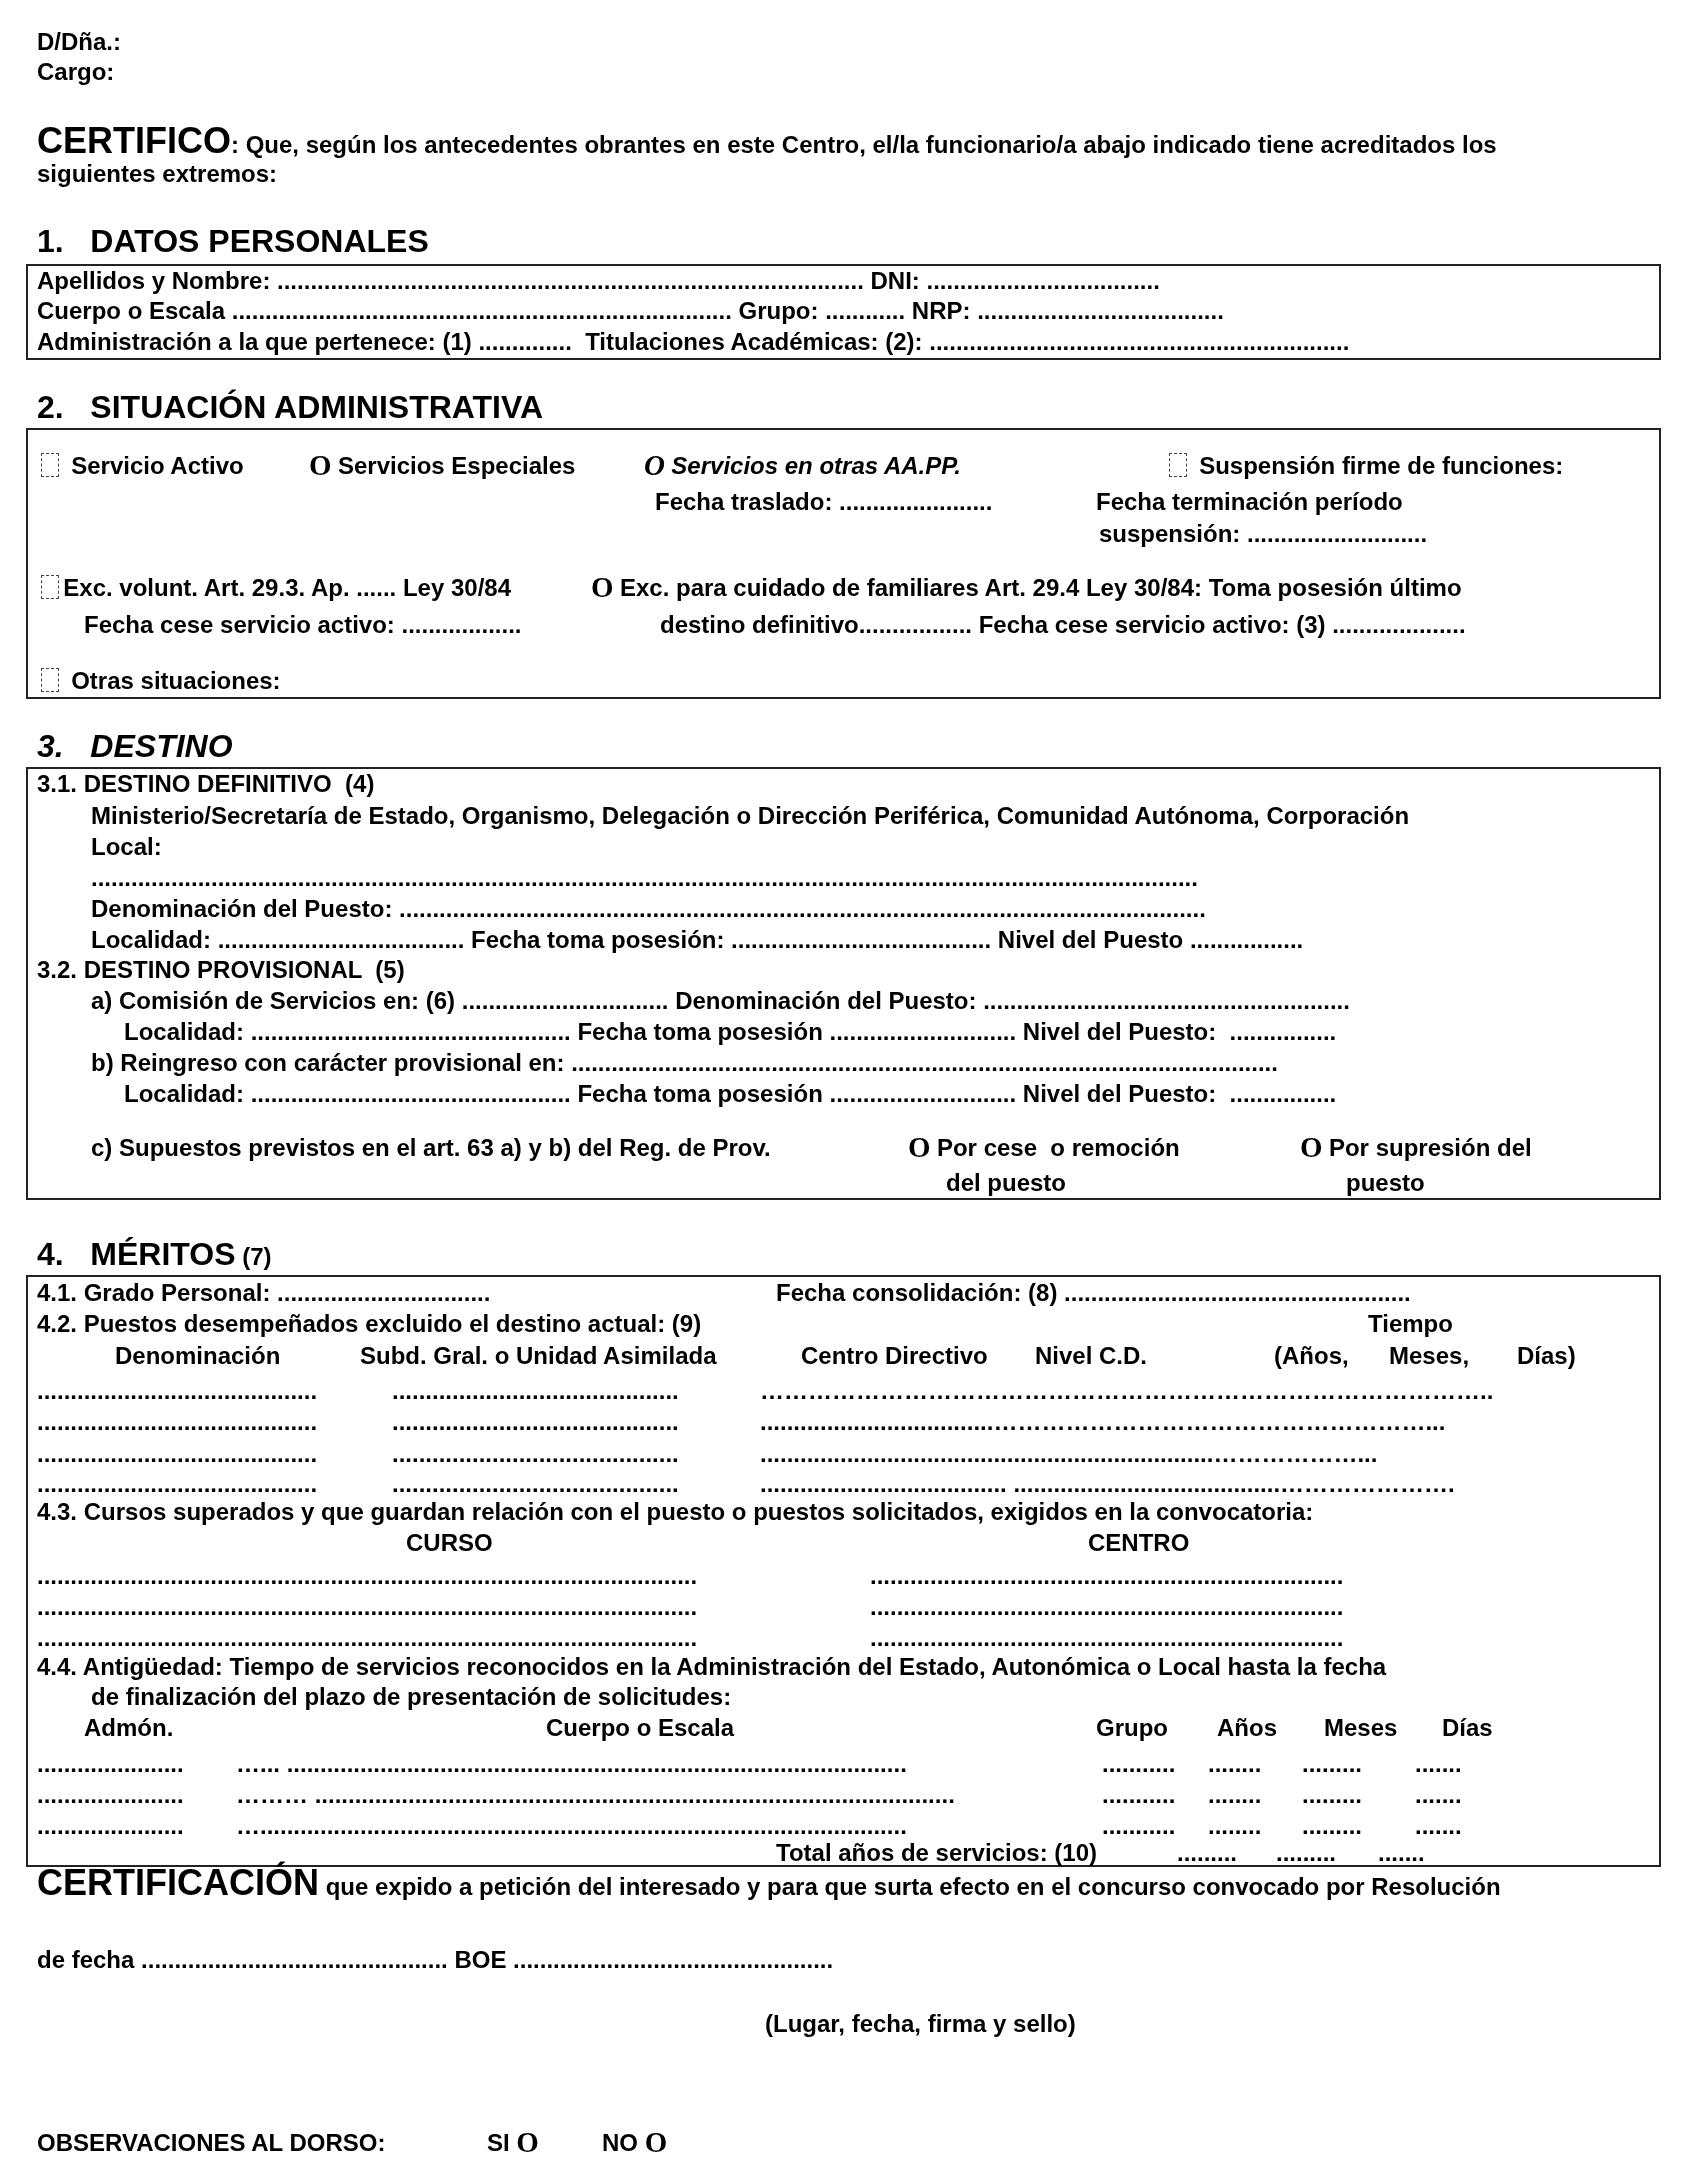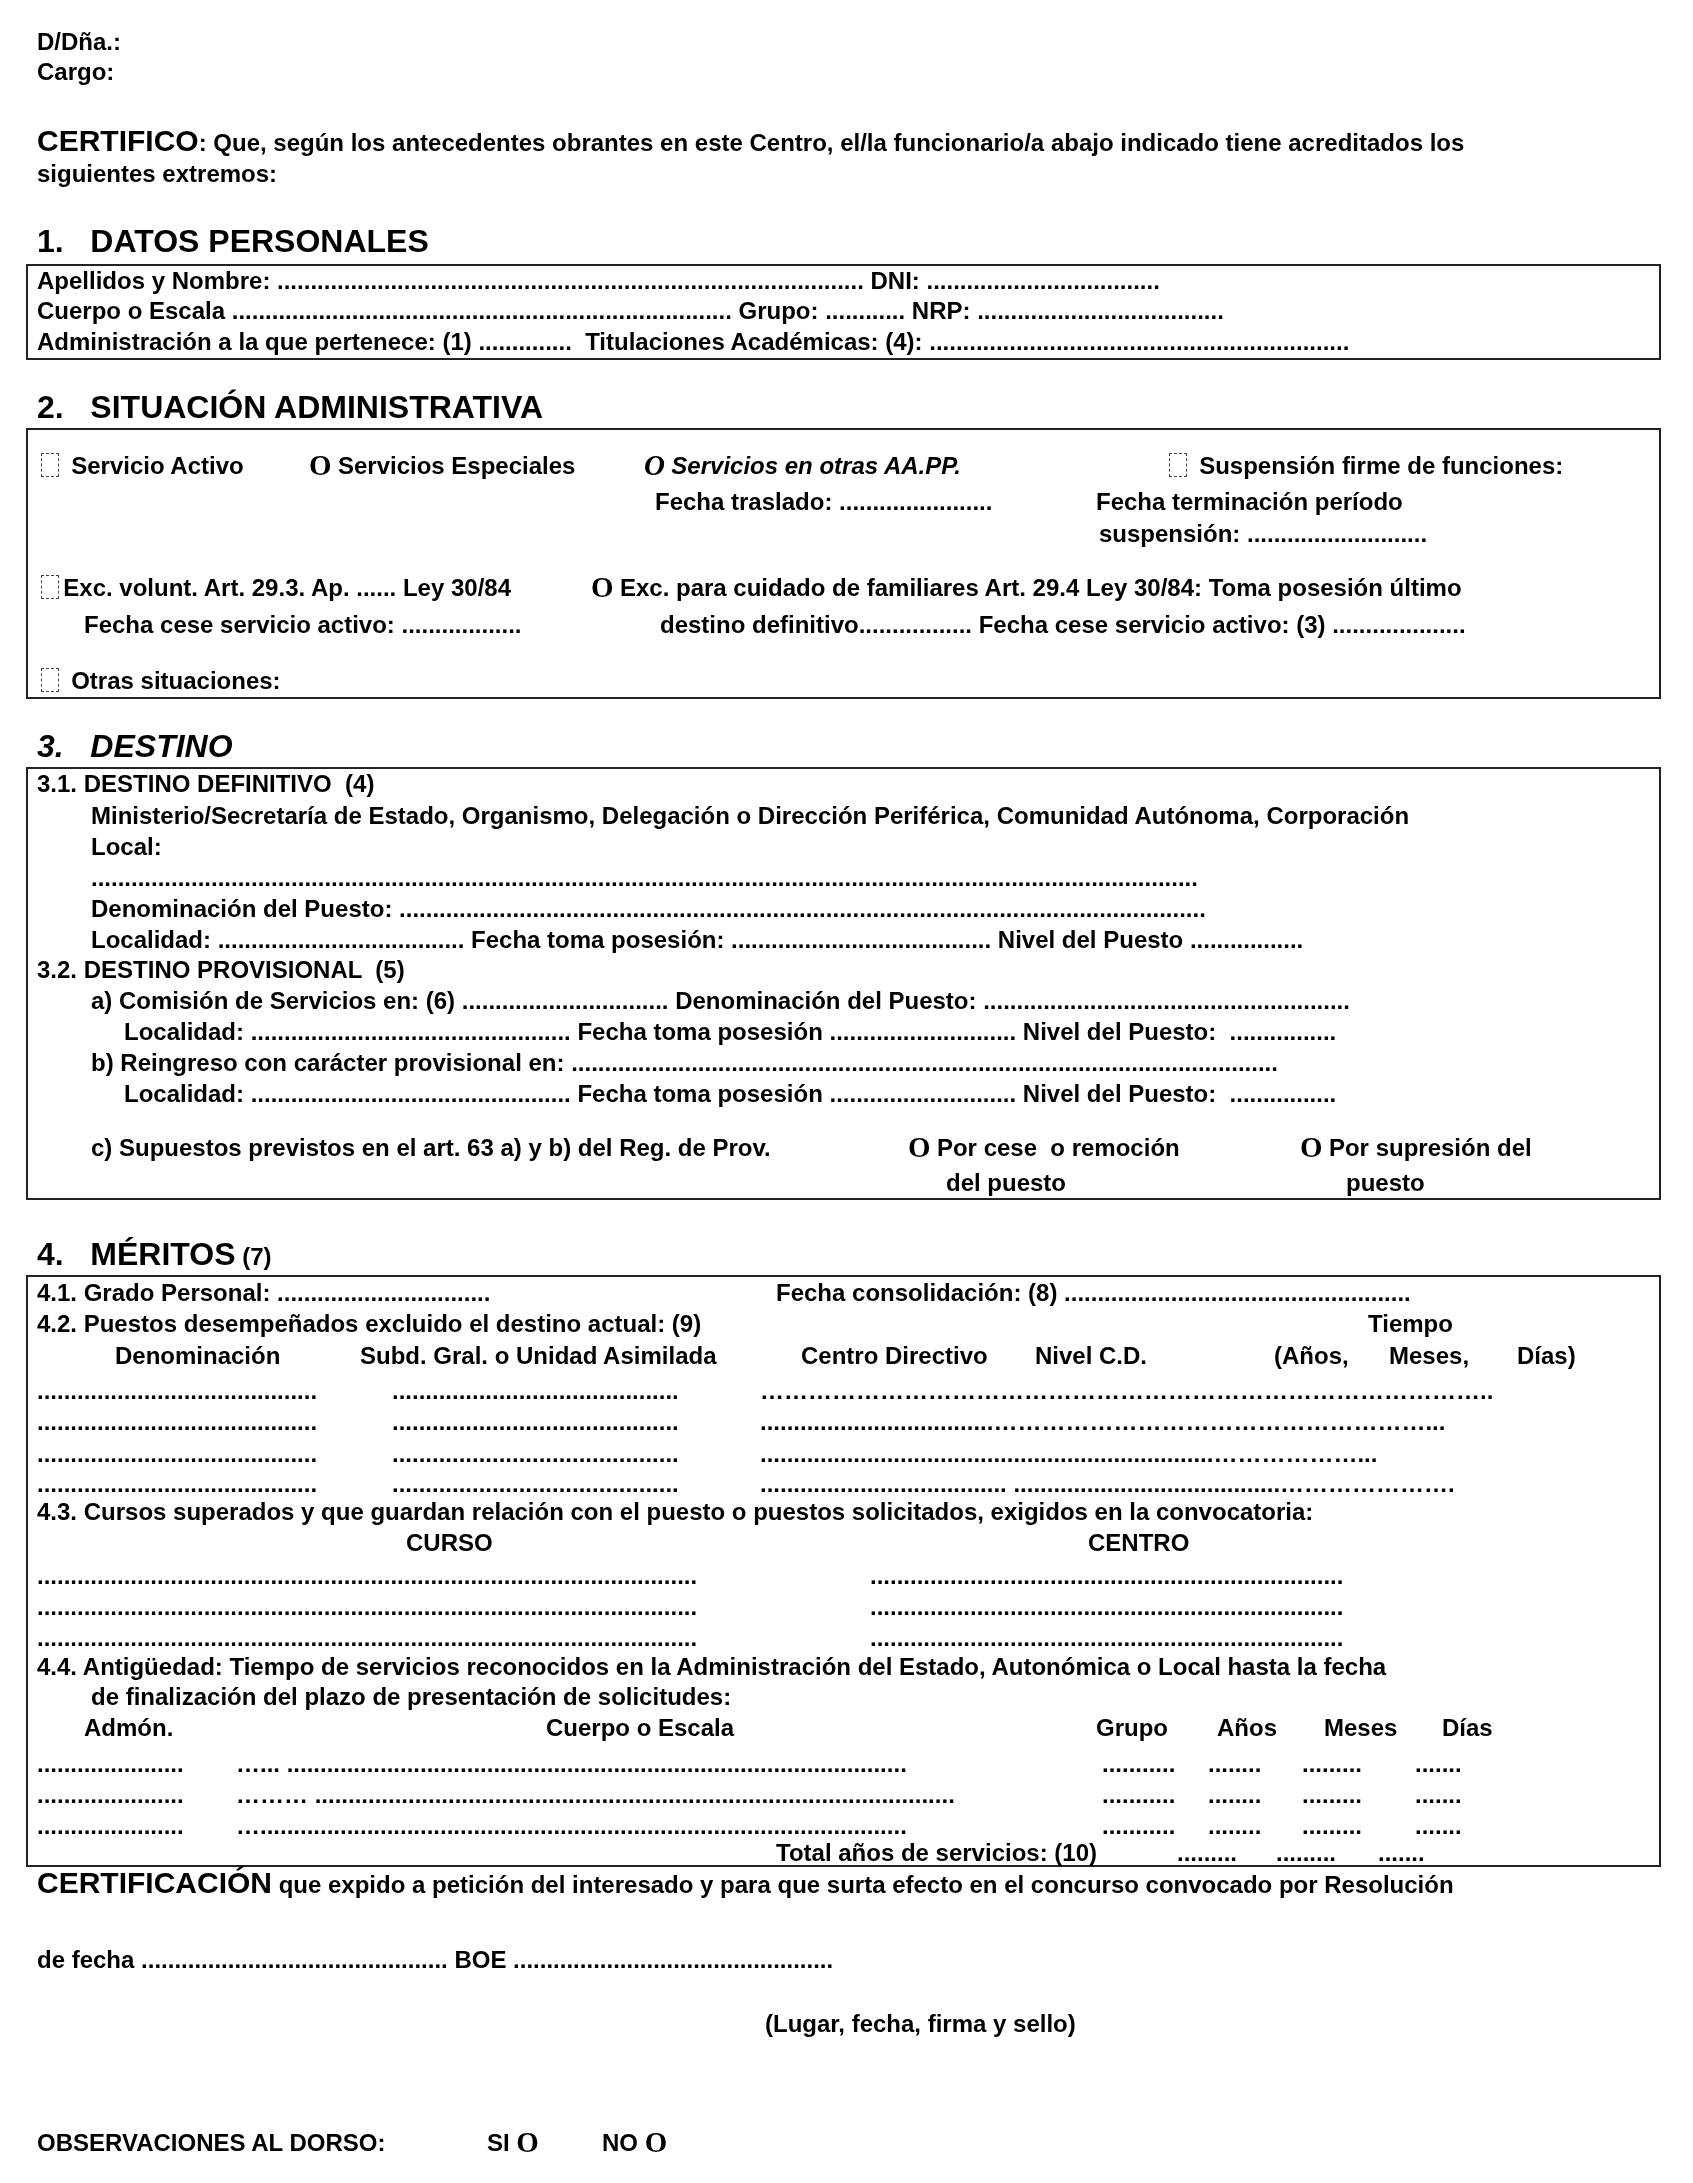--- a/index.html
+++ b/index.html
@@ -2,21 +2,21 @@
 <html style="font-size:12.7px"><head>
 <meta charset="utf-8">
 <style>
   html, body { margin: 0; padding: 0; background: #ffffff; }
   body {
     width: 1693px; height: 2183px; position: relative; overflow: hidden;
     font-family: "Liberation Sans", sans-serif; font-weight: bold; color: #000;
   }
   .t { position: absolute; white-space: pre; font-size: 24px; line-height: 29px; }
   .h { position: absolute; white-space: pre; font-size: 32px; line-height: 37px; }
-  .big { font-size: 30px; text-align: center; }
+  .big { font-size: 36px; text-align: center; }
   .small { font-size: 24px; }
   .box { position: absolute; left: 26px; width: 1635px; border: 2px solid #222; box-sizing: border-box; }
   .cb {
     display: inline-block; width: 17.5px; height: 24px; border: 1.2px dashed #444;
     vertical-align: -3.2px; margin-right: 12.7px; box-sizing: border-box;
   }
   .rb {
     display: inline-block; font-family: "Liberation Serif", serif; font-weight: bold;
     font-size: 29px; margin-right: 6.4px; vertical-align: -0.8px;
   }
@@ -27,21 +27,21 @@
 <div class="t" style="left:37px;top:27px;">D/Dña.:</div>
 <div class="t" style="left:37px;top:57px;">Cargo:</div>
 
 <div class="t" style="left:37px;top:126px;"><span class="big">CERTIFICO</span><span>: Que, según los antecedentes obrantes en este Centro, el/la funcionario/a abajo indicado tiene acreditados los</span></div>
 <div class="t" style="left:37px;top:159px;">siguientes extremos:</div>
 
 <div class="h" style="left:37px;top:223px;">1.   DATOS PERSONALES</div>
 <div class="box" style="top:264px;height:96px;"></div>
 <div class="t" style="left:37px;top:266px;">Apellidos y Nombre: ........................................................................................ DNI: ...................................</div>
 <div class="t" style="left:37px;top:296px;">Cuerpo o Escala ........................................................................... Grupo: ............ NRP: .....................................</div>
-<div class="t" style="left:37px;top:327px;">Administración a la que pertenece: (1) ..............  Titulaciones Académicas: (4): ...............................................................</div>
+<div class="t" style="left:37px;top:327px;">Administración a la que pertenece: (1) ..............  Titulaciones Académicas: (2): ...............................................................</div>
 
 <div class="h" style="left:37px;top:389px;">2.   SITUACIÓN ADMINISTRATIVA</div>
 <div class="box" style="top:428px;height:271px;"></div>
 
 <div class="t" style="left:41px;top:451px;"><span class="cb"></span><span>Servicio Activo</span></div>
 <div class="t" style="left:309px;top:451px;"><span class="rb">O</span><span>Servicios Especiales</span></div>
 <div class="t" style="left:644px;top:451px;font-style:italic;"><span class="rb">O</span><span>Servicios en otras AA.PP.</span></div>
 <div class="t" style="left:1169px;top:451px;"><span class="cb"></span><span>Suspensión firme de funciones:</span></div>
 
 <div class="t" style="left:655px;top:487px;">Fecha traslado: .......................</div>

